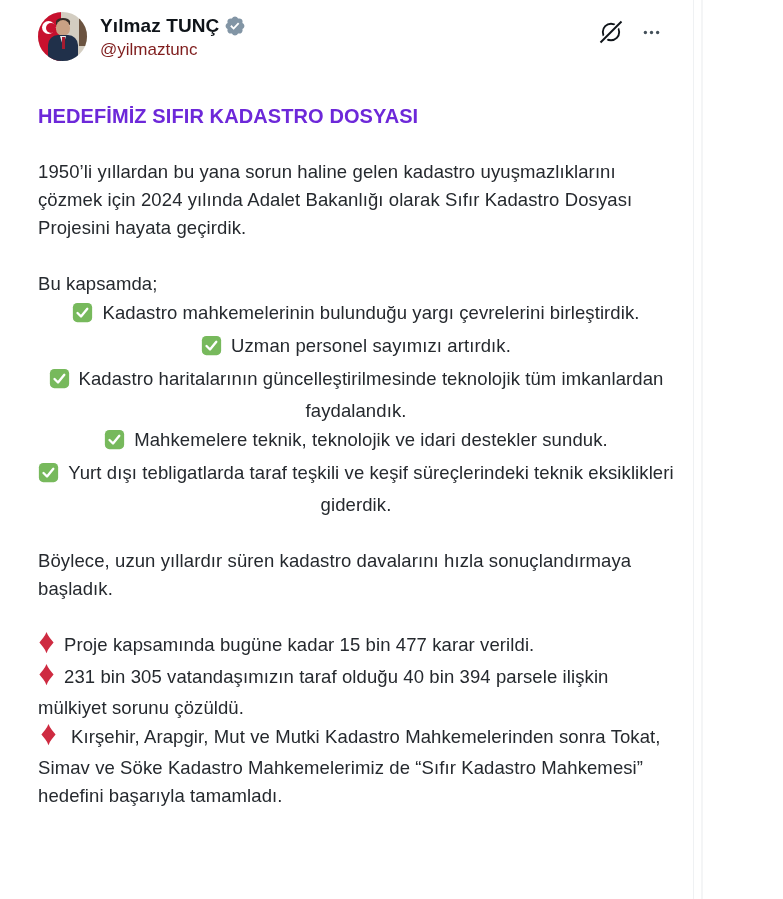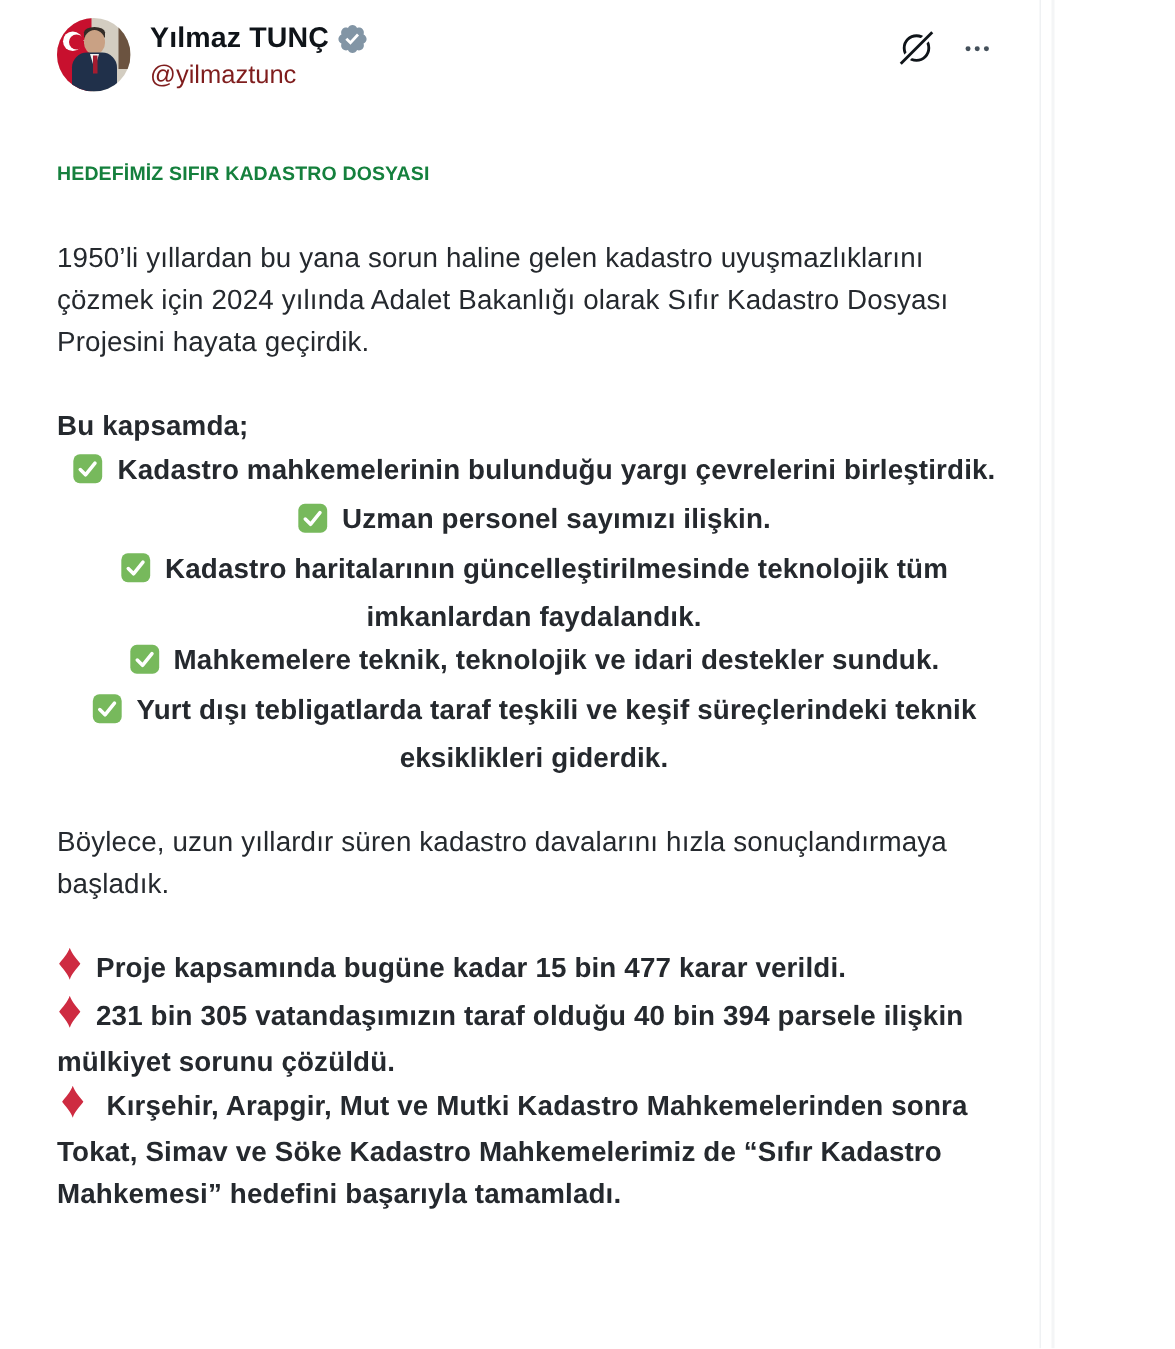--- a/index.html
+++ b/index.html
@@ -133,29 +133,29 @@
   }
   
   .tweet-body {
     margin-top: 26px;
     font-size: 18.5px;
     line-height: 28px;
     color: #25292e;
     letter-spacing: 0.1px;
   }
   .tweet-title {
-    font-size: 13px;
+    font-size: 20px;
     font-weight: 700;
-    color: #15803d;
+    color: #6d28d9;
     margin-bottom: 28px;
     margin-top: 40px;
   }
   .tweet-body p { margin: 28px 0; }
   .block { margin: 28px 0; }
-  .line { min-height: 28px; font-weight: bold; }
+  .line { min-height: 28px; }
   .check-line { margin: 1px 0; text-align: center; }
   .check-icon {
     display: inline-block;
     vertical-align: -4px;
     margin-right: 9px;
   }
   .diamond-line { margin: 1px 0; }
   .diamond-icon {
     display: inline-block;
     vertical-align: -3px;
@@ -230,21 +230,21 @@
         <div class="line check-line">
           <span class="check-icon"><svg width="21" height="21" viewBox="0 0 24 24">
                 <rect x="1" y="1" width="22" height="22" rx="5" fill="#77b95c"></rect>
                 <path d="M6.3 12.6l4 4 7.2-8.8" stroke="#fff" stroke-width="2.7" fill="none" stroke-linecap="round" stroke-linejoin="round"></path>
               </svg></span><span>Kadastro mahkemelerinin bulunduğu yargı çevrelerini birleştirdik.</span>
         </div>
         <div class="line check-line">
           <span class="check-icon"><svg width="21" height="21" viewBox="0 0 24 24">
                 <rect x="1" y="1" width="22" height="22" rx="5" fill="#77b95c"></rect>
                 <path d="M6.3 12.6l4 4 7.2-8.8" stroke="#fff" stroke-width="2.7" fill="none" stroke-linecap="round" stroke-linejoin="round"></path>
-              </svg></span><span>Uzman personel sayımızı ilişkin.</span>
+              </svg></span><span>Uzman personel sayımızı artırdık.</span>
         </div>
         <div class="line check-line">
           <span class="check-icon"><svg width="21" height="21" viewBox="0 0 24 24">
                 <rect x="1" y="1" width="22" height="22" rx="5" fill="#77b95c"></rect>
                 <path d="M6.3 12.6l4 4 7.2-8.8" stroke="#fff" stroke-width="2.7" fill="none" stroke-linecap="round" stroke-linejoin="round"></path>
               </svg></span><span>Kadastro haritalarının güncelleştirilmesinde teknolojik tüm imkanlardan faydalandık.</span>
         </div>
         <div class="line check-line">
           <span class="check-icon"><svg width="21" height="21" viewBox="0 0 24 24">
                 <rect x="1" y="1" width="22" height="22" rx="5" fill="#77b95c"></rect>

